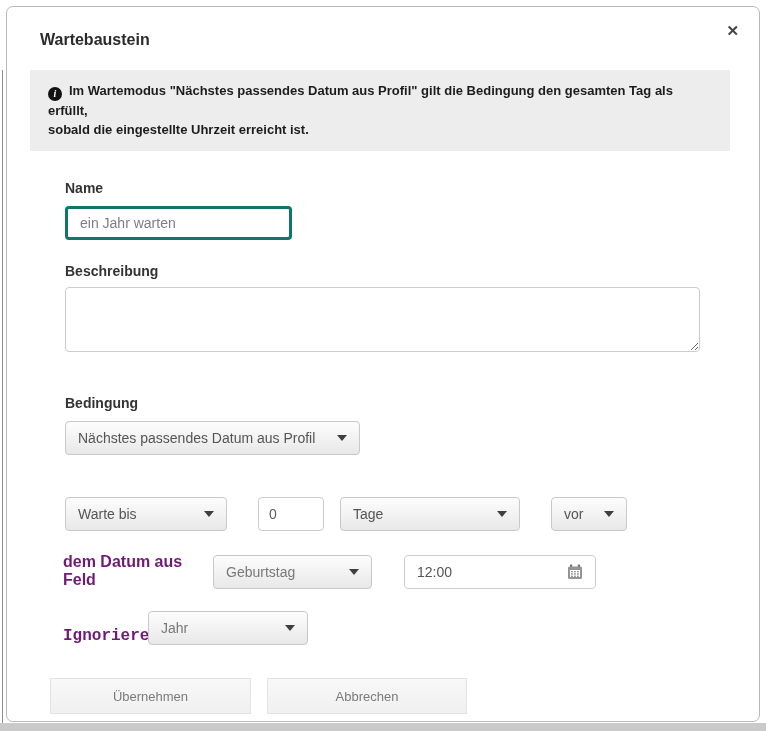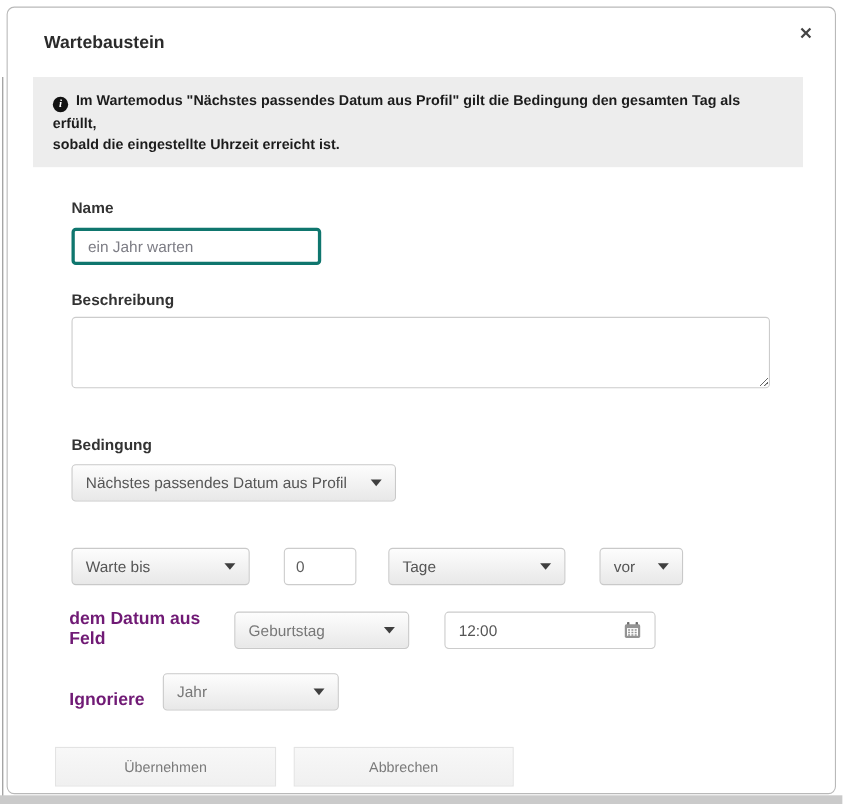--- a/index.html
+++ b/index.html
@@ -157,21 +157,21 @@
       <span class="caret"></span>
     </div>
   </div>
 
   <div class="row" style="margin-left:58px; margin-top:42px;">
     <div class="dd" style="width:162px;">
       <span>Warte bis</span>
       <span class="caret"></span>
     </div>
     <input class="num-input" style="margin-left: 31px;" type="text" value="0">
-    <div class="dd" style="width:161px; margin-left:29px;">
+    <div class="dd" style="width:180px; margin-left:16px;">
       <span>Tage</span>
       <span class="caret"></span>
     </div>
     <div class="dd" style="width:76px; margin-left:31px;">
       <span>vor</span>
       <span class="caret"></span>
     </div>
   </div>
 
   <div class="row" style="margin-left:56px; margin-top:22px;">
@@ -198,21 +198,21 @@
             <rect x="4" y="11.6" width="1.8" height="1.4"></rect>
             <rect x="7" y="11.6" width="1.8" height="1.4"></rect>
             <rect x="10" y="11.6" width="1.8" height="1.4"></rect>
           </g>
         </svg>
       </span>
     </div>
   </div>
 
   <div class="row" style="margin-left:56px; margin-top:22px;">
-    <span class="inline-label" style="width:85px;">Ignoriere</span>
+    <span class="inline-label" style="width:85px;font-family:Liberation Mono, monospace;">Ignoriere</span>
     <div class="dd muted" style="width:160px;">
       <span>Jahr</span>
       <span class="caret"></span>
     </div>
   </div>
 
   <div class="row" style="margin-left:43px; margin-top:33px;">
     <button class="btn" style="width:201px;">Übernehmen</button>
     <button class="btn" style="width:200px; margin-left:16px;">Abbrechen</button>
   </div>

